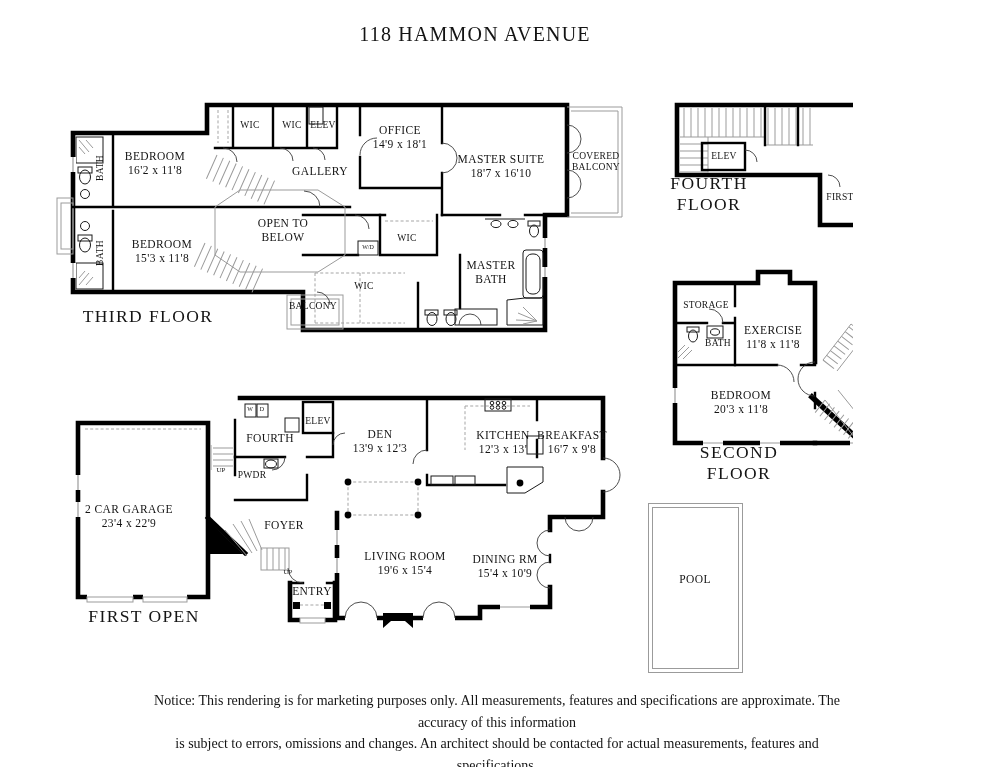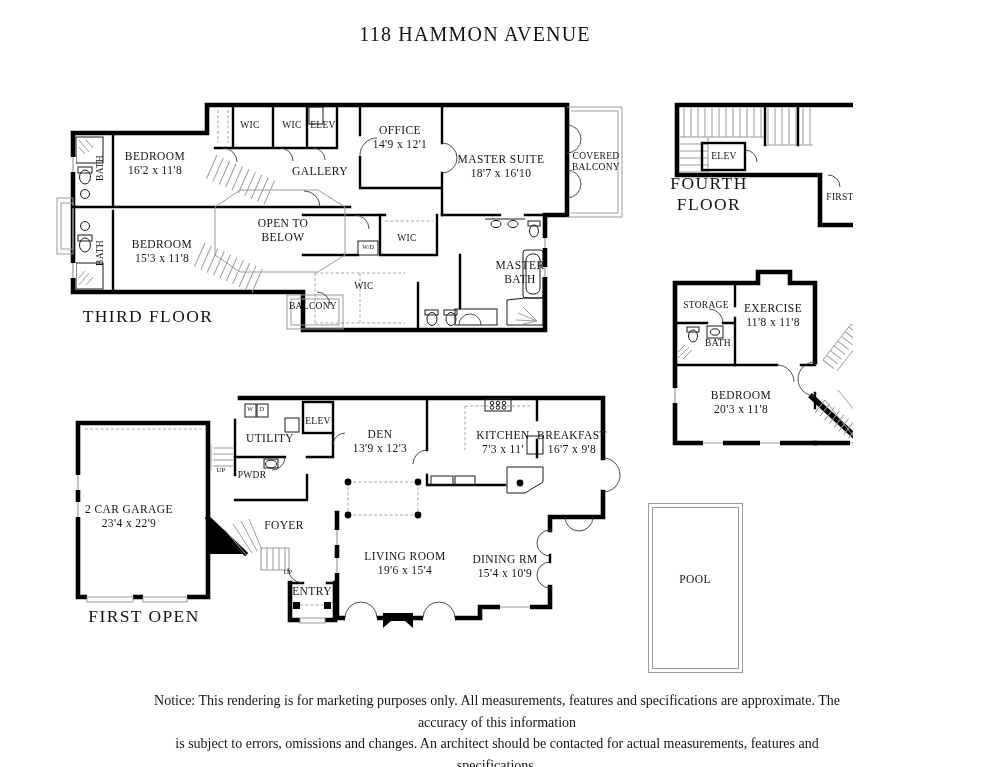--- a/index.html
+++ b/index.html
@@ -272,62 +272,63 @@
 16'2 x 11'8</div>
   <div class="lbl room" style="left:162px;top:252px">BEDROOM
 15'3 x 11'8</div>
   <div class="lbl small vert" style="left:101px;top:168px">BATH</div>
   <div class="lbl small vert" style="left:101px;top:253px">BATH</div>
   <div class="lbl small" style="left:250px;top:126px">WIC</div>
   <div class="lbl small" style="left:292px;top:126px">WIC</div>
   <div class="lbl small" style="left:323px;top:126px">ELEV</div>
   <div class="lbl room" style="left:320px;top:172px">GALLERY</div>
   <div class="lbl room" style="left:400px;top:138px">OFFICE
-14'9 x 12'1</div>
+14'9 x 18'1</div>
   <div class="lbl room" style="left:501px;top:167px">MASTER SUITE
 18'7 x 16'10</div>
   <div class="lbl small" style="left:596px;top:162px">COVERED
 BALCONY</div>
   <div class="lbl room" style="left:283px;top:231px">OPEN TO
 BELOW</div>
   <div class="lbl tiny" style="left:368px;top:248px">W/D</div>
   <div class="lbl small" style="left:407px;top:239px">WIC</div>
   <div class="lbl small" style="left:364px;top:287px">WIC</div>
-  <div class="lbl room" style="left:520px;top:273px">MASTER
+  <div class="lbl room" style="left:491px;top:273px">MASTER
 BATH</div>
   <div class="lbl small" style="left:313px;top:307px">BALCONY</div>
   <div class="lbl floorname" style="left:148px;top:316px">THIRD FLOOR</div>
 
   <div class="lbl small" style="left:724px;top:157px">ELEV</div>
   <div class="lbl med" style="left:897px;top:157px">BALCONY</div>
   <div class="lbl small" style="left:840px;top:198px">FIRST</div>
   <div class="lbl floorname" style="left:709px;top:194px">FOURTH FLOOR</div>
 
   <div class="lbl small" style="left:706px;top:306px">STORAGE</div>
-  <div class="lbl room" style="left:773px;top:316px">EXERCISE
+  <div class="lbl room" style="left:773px;top:338px">EXERCISE
 11'8 x 11'8</div>
   <div class="lbl small" style="left:718px;top:344px">BATH</div>
   <div class="lbl room" style="left:741px;top:403px">BEDROOM
 20'3 x 11'8</div>
+  <div class="lbl floorname" style="left:739px;top:463px">SECOND FLOOR</div>
 
   <div class="lbl room" style="left:129px;top:517px">2 CAR GARAGE
 23'4 x 22'9</div>
-  <div class="lbl room" style="left:270px;top:439px">UTILITY</div>
+  <div class="lbl room" style="left:270px;top:439px">FOURTH</div>
   <div class="lbl tiny" style="left:250px;top:410px">W</div>
   <div class="lbl tiny" style="left:262px;top:410px">D</div>
   <div class="lbl small" style="left:318px;top:422px">ELEV</div>
   <div class="lbl small" style="left:252px;top:476px">PWDR</div>
   <div class="lbl room" style="left:284px;top:526px">FOYER</div>
   <div class="lbl up" style="left:221px;top:470px">UP</div>
   <div class="lbl up" style="left:288px;top:572px">UP</div>
   <div class="lbl room" style="left:312px;top:592px">ENTRY</div>
   <div class="lbl room" style="left:380px;top:442px">DEN
 13'9 x 12'3</div>
   <div class="lbl room" style="left:503px;top:443px">KITCHEN
-7'3 x 11'</div>
+12'3 x 13'</div>
   <div class="lbl room" style="left:572px;top:443px">BREAKFAST
 16'7 x 9'8</div>
   <div class="lbl room" style="left:405px;top:564px">LIVING ROOM
 19'6 x 15'4</div>
   <div class="lbl room" style="left:505px;top:567px">DINING RM
 15'4 x 10'9</div>
   <div class="lbl floorname" style="left:144px;top:616px">FIRST OPEN</div>
 
   <div class="lbl room" style="left:695px;top:580px">POOL</div>
   <div class="lbl notice" style="left:497px;top:733px">Notice: This rendering is for marketing purposes only. All measurements, features and specifications are approximate. The accuracy of this information

